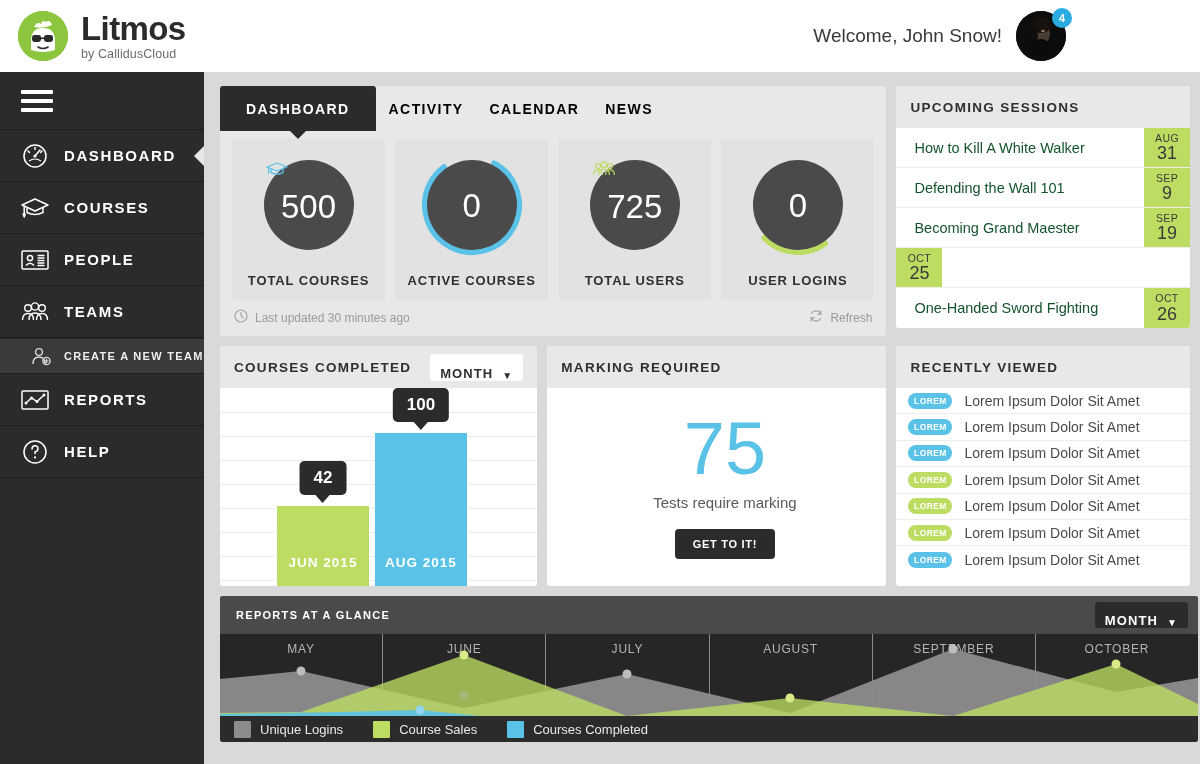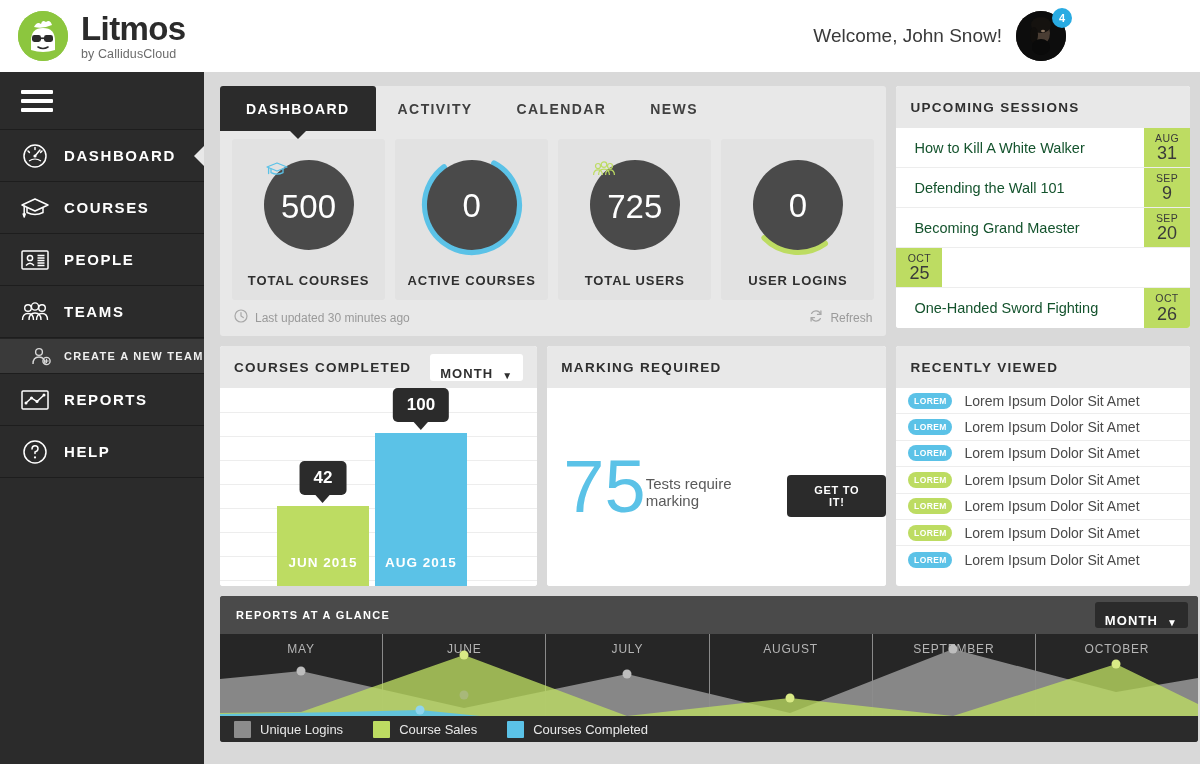--- a/index.html
+++ b/index.html
@@ -91,22 +91,22 @@
     background: #d9d9d9; padding: 14px 10px 0 16px;
   }
   .grid-top { display: flex; gap: 10px; }
   .col-left { width: 672px; }
   .col-right { width: 296px; }
 
   
   .tabcard { background: #e8e8e8; border-radius: 3px 3px 3px 3px; }
   .tabbar { display: flex; height: 45px; align-items: stretch; position: relative; }
   .tab {
-    display: flex; align-items: center; padding: 0 22px;
-    font-size: 14px; font-weight: bold; letter-spacing: 1.4px; color: #404040;
+    display: flex; align-items: center; padding: 0 13px;
+    font-size: 14px; font-weight: bold; letter-spacing: 1.4px; color: #000000;
     cursor: pointer;
   }
   .tab.active {
     background: #2b2b2b; color: #ffffff; position: relative; padding: 0 26px;
     border-radius: 3px 3px 0 0;
   }
   .tab.active::after {
     content: ""; position: absolute; left: 50%; bottom: -8px; transform: translateX(-50%);
     border-left: 8px solid transparent; border-right: 8px solid transparent;
     border-top: 8px solid #2b2b2b;
@@ -207,21 +207,21 @@
     white-space: nowrap;
   }
   .tooltip::after {
     content: ""; position: absolute; left: 50%; bottom: -8px; transform: translateX(-50%);
     border-left: 8px solid transparent; border-right: 8px solid transparent;
     border-top: 9px solid #2b2b2b;
   }
 
   
   .marking {
-    height: 198px; display: flex; flex-direction: row;
+    height: 198px; display: flex; flex-direction: column;
     align-items: center; justify-content: center; background: #fff; padding-left: 16px;
   }
   .marking-num { font-size: 74px; color: #5BC2E7; line-height: 0.92; font-weight: 400; }
   .marking-sub { font-size: 15px; color: #5a5a5a; margin-top: 10px; }
   .marking-btn {
     margin-top: 18px; background: #2b2b2b; color: #fff; border: none;
     border-radius: 4px; padding: 9px 18px; font-size: 11px; font-weight: bold;
     letter-spacing: 0.7px; cursor: pointer; font-family: inherit;
   }
 
@@ -539,21 +539,21 @@
               <span class="sess-name">Defending the Wall 101</span>
               <span class="sess-date">
                 <span class="sess-mon">SEP</span>
                 <span class="sess-day">9</span>
               </span>
             </div>
             <div class="sess-row">
               <span class="sess-name">Becoming Grand Maester</span>
               <span class="sess-date">
                 <span class="sess-mon">SEP</span>
-                <span class="sess-day">20</span>
+                <span class="sess-day">19</span>
               </span>
             </div>
             <div class="sess-row">
               <span class="sess-date">
                 <span class="sess-mon">OCT</span>
                 <span class="sess-day">25</span>
               </span>
             </div>
             <div class="sess-row">
               <span class="sess-name">One-Handed Sword Fighting</span>

